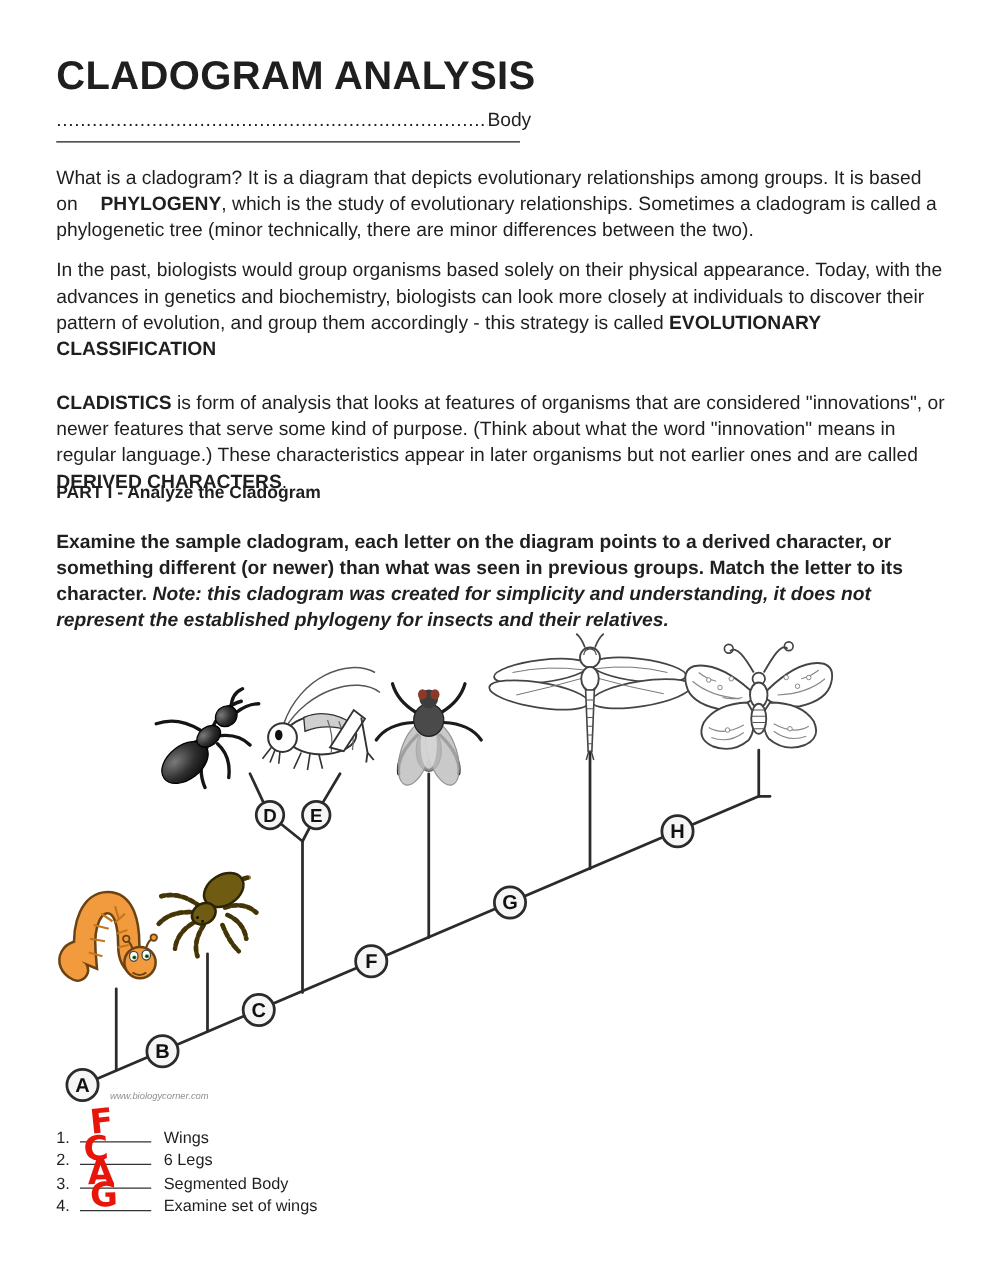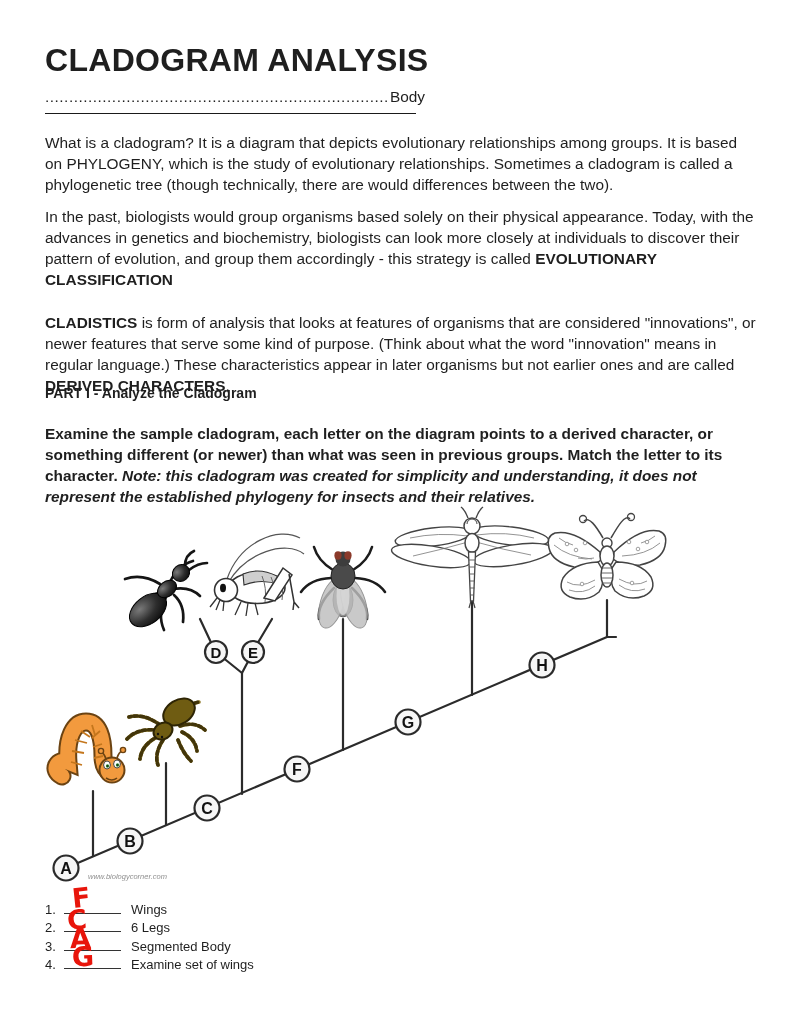--- a/index.html
+++ b/index.html
@@ -46,21 +46,21 @@
 <div class="page">
 
   <div class="title">CLADOGRAM ANALYSIS</div>
 
   <div class="name-row">
     <span class="name-dots">........................................................................................................................</span>
     <span class="name-label">Body</span>
   </div>
   <div class="rule"></div>
 
-  <div class="para p1"><span>What is a cladogram? It is a diagram that depicts evolutionary relationships among groups. It is based on </span><span style="font-weight: normal;">PHYLOGENY</span><span>, which is the study of evolutionary relationships. Sometimes a cladogram is called a phylogenetic tree (though technically, there are would differences between the two).</span></div>
+  <div class="para p1"><span>What is a cladogram? It is a diagram that depicts evolutionary relationships among groups. It is based on </span><span style="font-weight: bold; margin-left: 14px;">PHYLOGENY</span><span>, which is the study of evolutionary relationships. Sometimes a cladogram is called a phylogenetic tree (minor technically, there are minor differences between the two).</span></div>
   <div class="para p2"><span>In the past, biologists would group organisms based solely on their physical appearance. Today, with the advances in genetics and biochemistry, biologists can look more closely at individuals to discover their pattern of evolution, and group them accordingly - this strategy is called </span><span style="font-weight: bold;">EVOLUTIONARY CLASSIFICATION</span></div>
   <div class="para p3"><span style="font-weight: bold;">CLADISTICS</span><span> is form of analysis that looks at features of organisms that are considered "innovations", or newer features that serve some kind of purpose. (Think about what the word "innovation" means in regular language.) These characteristics appear in later organisms but not earlier ones and are called </span><span style="font-weight: bold;">DERIVED CHARACTERS</span><span>.</span></div>
 
   <div class="h2">PART I - Analyze the Cladogram</div>
   <div class="para p4"><span>Examine the sample cladogram, each letter on the diagram points to a derived character, or something different (or newer) than what was seen in previous groups. Match the letter to its character. </span><span style="font-style: italic;">Note: this cladogram was created for simplicity and understanding, it does not represent the established phylogeny for insects and their relatives.</span></div>
 
   <svg class="cladogram" width="710" height="400" viewBox="0 0 710 400">
     <defs>
       <radialGradient id="antGloss" cx="35%" cy="30%" r="80%">
         <stop offset="0%" stop-color="#7a7a7a"></stop>

